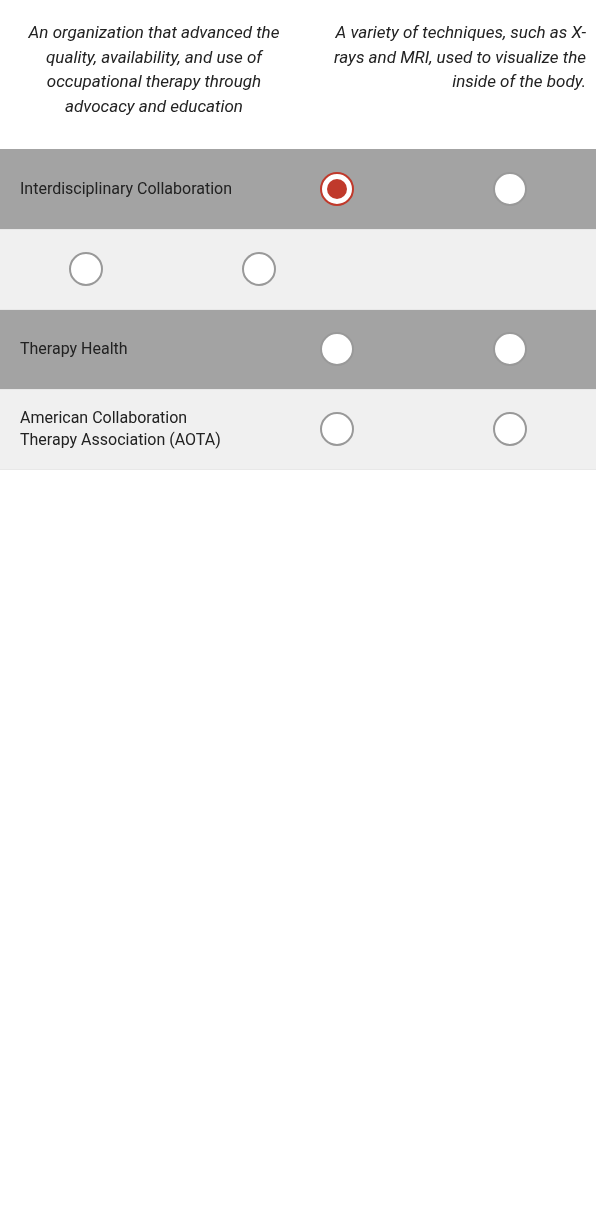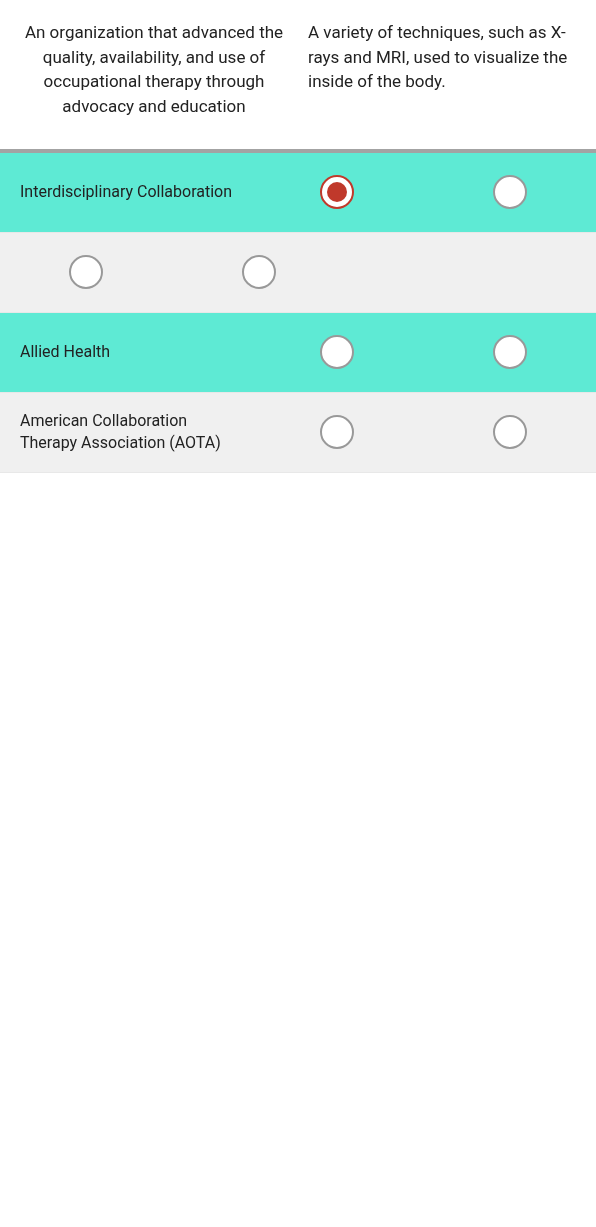--- a/index.html
+++ b/index.html
@@ -13,50 +13,51 @@
       min-height: 1227px;
       background: #ffffff;
       font-family: -apple-system, BlinkMacSystemFont, 'Segoe UI', Roboto, sans-serif;
       font-size: 16px;
       color: #222;
     }
 
     .header-section {
       display: flex;
       padding: 20px 0 30px 0;
-      border-bottom: 4px solid #a3a3a3;
+      border-bottom: 1px solid #a3a3a3;
+      font-style: italic;
     }
 
     .col-left {
       flex: 0 0 50%;
       text-align: center;
       padding: 0 10px 0 20px;
     }
 
     .col-right {
       flex: 0 0 50%;
-      text-align: left;
+      text-align: right;
       padding: 0 10px;
     }
 
     .header-text {
       font-size: 17px;
       line-height: 1.45;
       color: #222;
     }
 
     .rows-section {
       width: 100%;
     }
 
     .table-row {
       display: flex;
       align-items: center;
       border-bottom: 1px solid #e8e8e8;
-      background: #5eead4;
+      background: #a3a3a3;
       min-height: 80px;
     }
 
     .table-row:nth-child(even) {
       background: #f0f0f0;
     }
 
     .row-label {
       flex: 0 0 42%;
       padding: 16px 12px 16px 20px;
@@ -121,21 +122,21 @@
     </div>
     <div class="table-row">
       <div class="row-radio-col">
         <div class="radio-circle"></div>
       </div>
       <div class="row-radio-col">
         <div class="radio-circle"></div>
       </div>
     </div>
     <div class="table-row">
-      <div class="row-label">Allied Health</div>
+      <div class="row-label">Therapy Health</div>
       <div class="row-radio-col">
         <div class="radio-circle"></div>
       </div>
       <div class="row-radio-col">
         <div class="radio-circle"></div>
       </div>
     </div>
     <div class="table-row">
       <div class="row-label">American Collaboration Therapy Association (AOTA)</div>
       <div class="row-radio-col">

